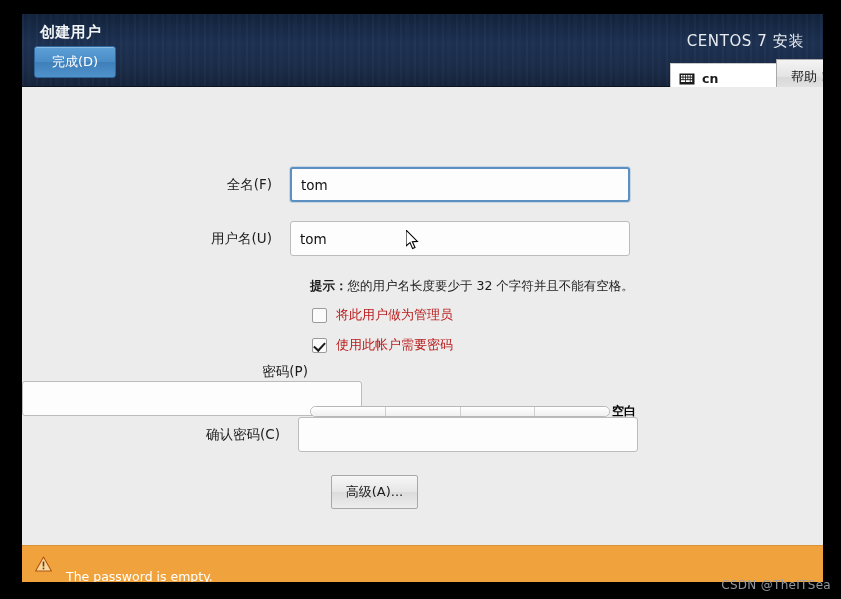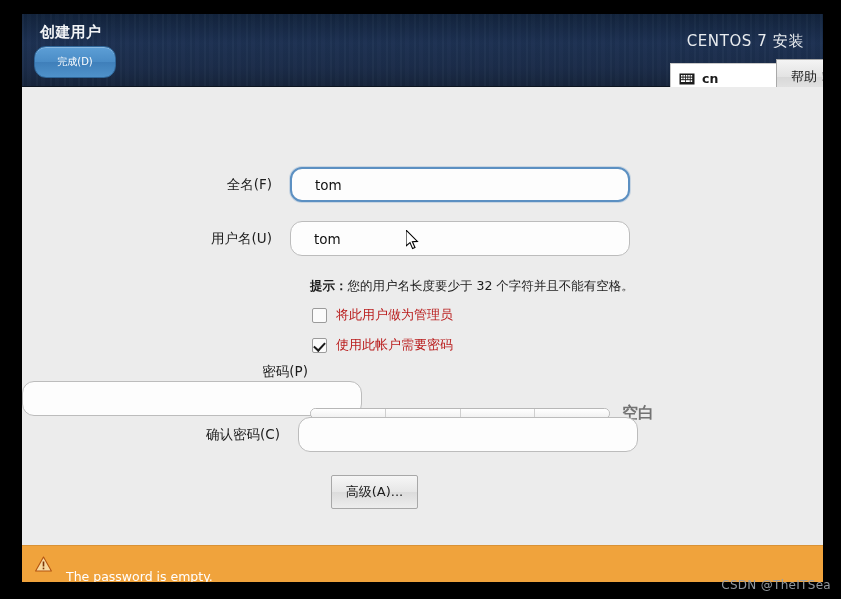--- a/index.html
+++ b/index.html
@@ -59,23 +59,23 @@
   }
 
   #done-button {
     position: absolute;
     left: 12px;
     top: 32px;
     width: 80px;
     height: 30px;
     background: linear-gradient(180deg, #5d9fd6 0%, #4a8cc6 50%, #3f7fba 51%, #4f92ca 100%);
     border: 1px solid #2f6699;
-    border-radius: 12px;
+    border-radius: 3px;
     color: #ffffff;
-    font-size: 10px;
+    font-size: 13px;
     display: flex;
     align-items: center;
     justify-content: center;
     box-shadow: inset 0 1px 0 rgba(255,255,255,0.28);
     cursor: pointer;
   }
 
   #product-title {
     position: absolute;
     right: 19px;
@@ -148,25 +148,25 @@
     box-sizing: border-box;
     font-size: 13.5px;
     color: #1c1c1c;
   }
 
   .text-input {
     width: 340px;
     height: 35px;
     background: #fdfdfd;
     border: 1px solid #bcbcbc;
-    border-radius: 12px;
+    border-radius: 3px;
     box-sizing: border-box;
     font-size: 13.5px;
     color: #111111;
-    padding: 0 23px;
+    padding: 0 9px;
     font-family: "DejaVu Sans", "Liberation Sans", sans-serif;
     outline: none;
   }
   .text-input.focused {
     border: 2px solid #5c90c2;
     box-shadow: 0 0 0 1px rgba(92,144,194,0.25);
   }
 
   #fullname-row { left: 0px; top: 80px; }
   #username-row { left: 0px; top: 134px; }
@@ -239,23 +239,23 @@
   }
   .strength-seg {
     flex: 1;
     height: 100%;
     border-right: 1px solid #cfcfcf;
     background: linear-gradient(180deg, #ffffff 0%, #f0f0f0 100%);
     box-sizing: border-box;
   }
   .strength-seg:last-child { border-right: none; }
   #strength-label {
-    margin-left: 12px;
-    font-size: 16px;
-    color: #737373;
+    margin-left: 2px;
+    font-size: 12px;
+    color: #000000;
     font-weight: bold;
   }
 
   #advanced-button {
     position: absolute;
     left: 309px;
     top: 388px;
     width: 87px;
     height: 34px;
     background: linear-gradient(180deg, #f6f6f6 0%, #e6e6e6 50%, #dcdcdc 51%, #ededed 100%);

